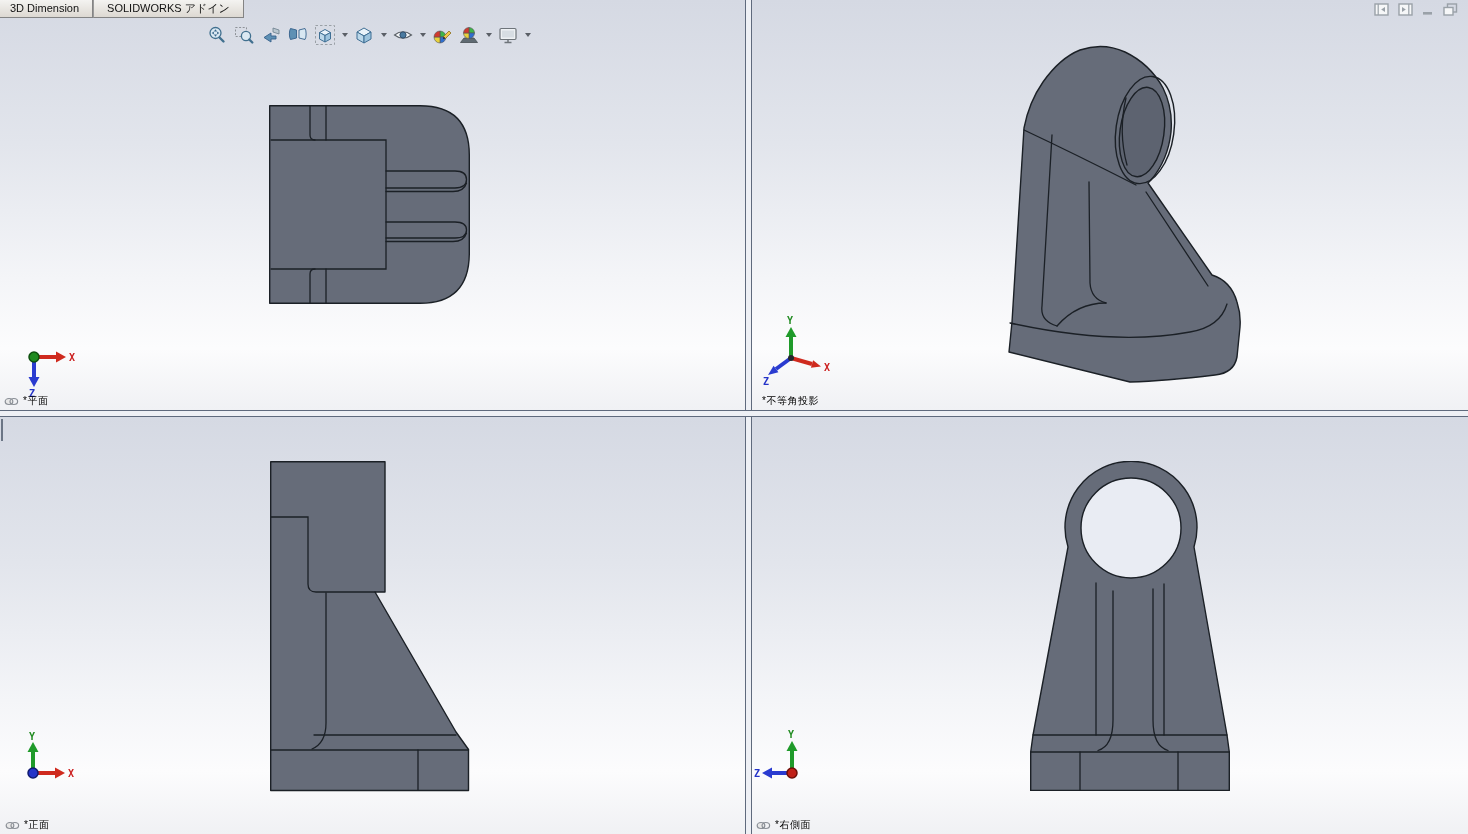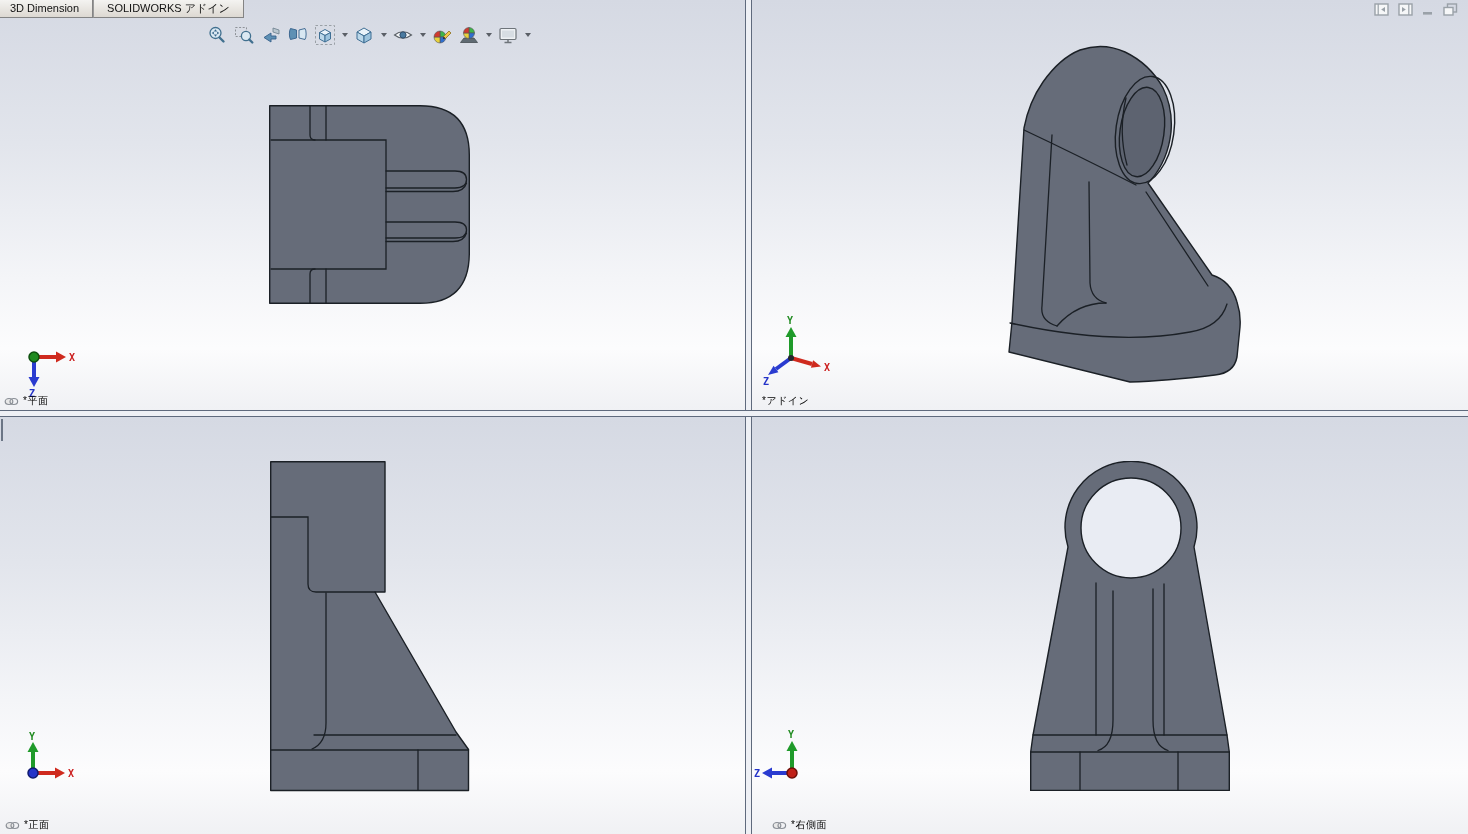--- a/index.html
+++ b/index.html
@@ -104,21 +104,21 @@
       <text class="axlabel" x="27" y="9" fill="#1f8a1f">Y</text>
       <line x1="31" y1="43" x2="52" y2="49" stroke="#cf2a1e" stroke-width="4"></line>
       <polygon points="61,51.5 50.9,52.8 53.1,45.2" fill="#cf2a1e"></polygon>
       <text class="axlabel" x="64" y="56" fill="#cc2020">X</text>
       <line x1="31" y1="43" x2="16" y2="54" stroke="#2a3bd0" stroke-width="4"></line>
       <polygon points="8,60 13.6,50.8 18.4,57.2" fill="#2a3bd0"></polygon>
       <text class="axlabel" x="3" y="70" fill="#2433c8">Z</text>
       <circle cx="31" cy="43" r="3" fill="#23282e"></circle>
     </svg>
     <div class="vplabel" style="left:10px">
-      <span class="txt">*アドイン</span>
+      <span class="txt">*不等角投影</span>
     </div>
   </div>
 
   <div class="viewport vp-bl">
     <svg class="part" style="left:270px;top:44px" width="200" height="331" viewBox="0 0 200 331">
       <path class="part-fill" d="M0.7,0.7 L115,0.7 L115,131 L105,131 L186,271 L198.5,288.5 L198.5,329.5 L0.7,329.5 Z"></path>
       <path class="part-line" d="M0.7,56 L38,56 L38,123 Q38,131 46,131 L105,131"></path>
       <path class="part-line" d="M56,132 L56,262 Q56,282 42,288"></path>
       <path class="part-line" d="M44,274 L186,274"></path>
       <path class="part-line" d="M0.7,289 L198.5,289"></path>
@@ -155,21 +155,21 @@
     </svg>
     <svg class="triad" style="left:0px;top:308px" width="85" height="72" viewBox="0 0 85 72">
       <line x1="40" y1="48" x2="40" y2="26" stroke="#1f9a2a" stroke-width="4"></line>
       <polygon points="34.5,26 45.5,26 40,16" fill="#1f9a2a"></polygon>
       <text class="axlabel" x="36" y="13" fill="#1f8a1f">Y</text>
       <line x1="40" y1="48" x2="20" y2="48" stroke="#2a3bd0" stroke-width="4"></line>
       <polygon points="20,42.5 20,53.5 10,48" fill="#2a3bd0"></polygon>
       <text class="axlabel" x="2" y="52" fill="#2433c8">Z</text>
       <circle cx="40" cy="48" r="5" fill="#c02018" stroke="#6e0e08" stroke-width="1.5"></circle>
     </svg>
-    <div class="vplabel" style="left:20px">
+    <div class="vplabel" style="left:4px">
       <svg width="15" height="9" viewBox="0 0 15 9">
         <ellipse cx="5" cy="4.5" rx="3.8" ry="3" fill="#e8e8e8" stroke="#8a8f96" stroke-width="1.2"></ellipse>
         <ellipse cx="9.8" cy="4.5" rx="3.8" ry="3" fill="none" stroke="#8a8f96" stroke-width="1.2"></ellipse>
       </svg>
       <span class="txt">*右側面</span>
     </div>
   </div>
 
   <div class="divider div-v"></div>
   <div class="divider div-h"></div>

